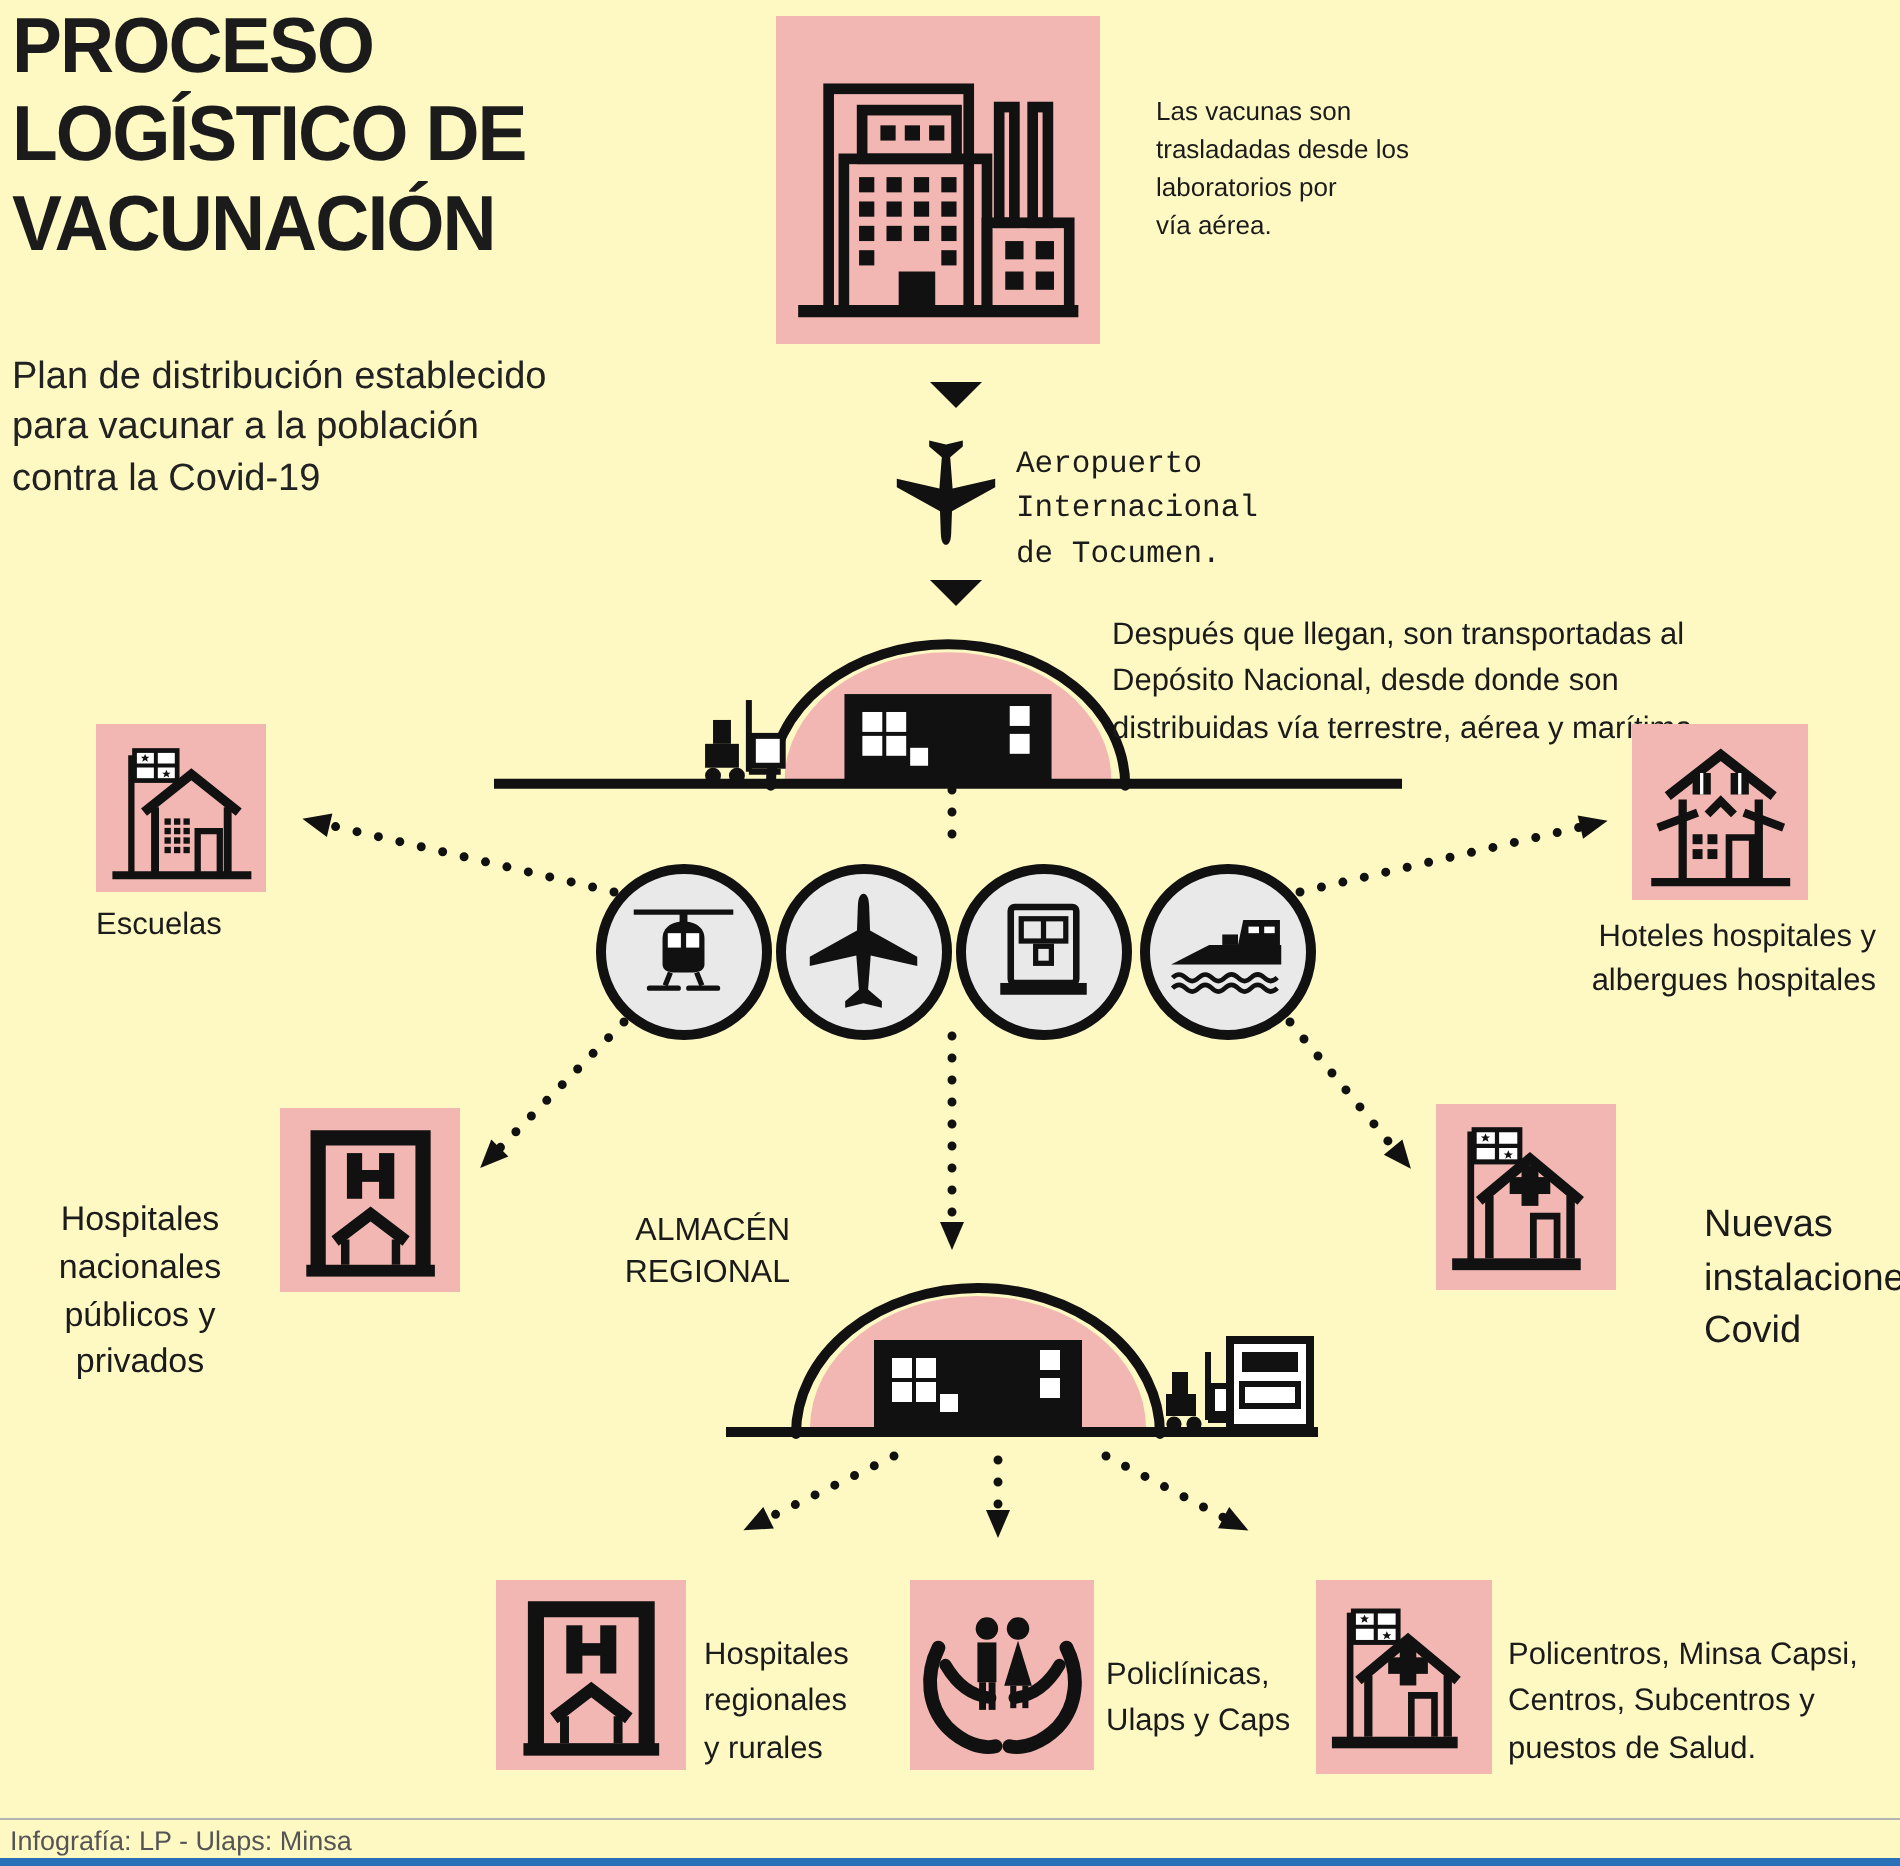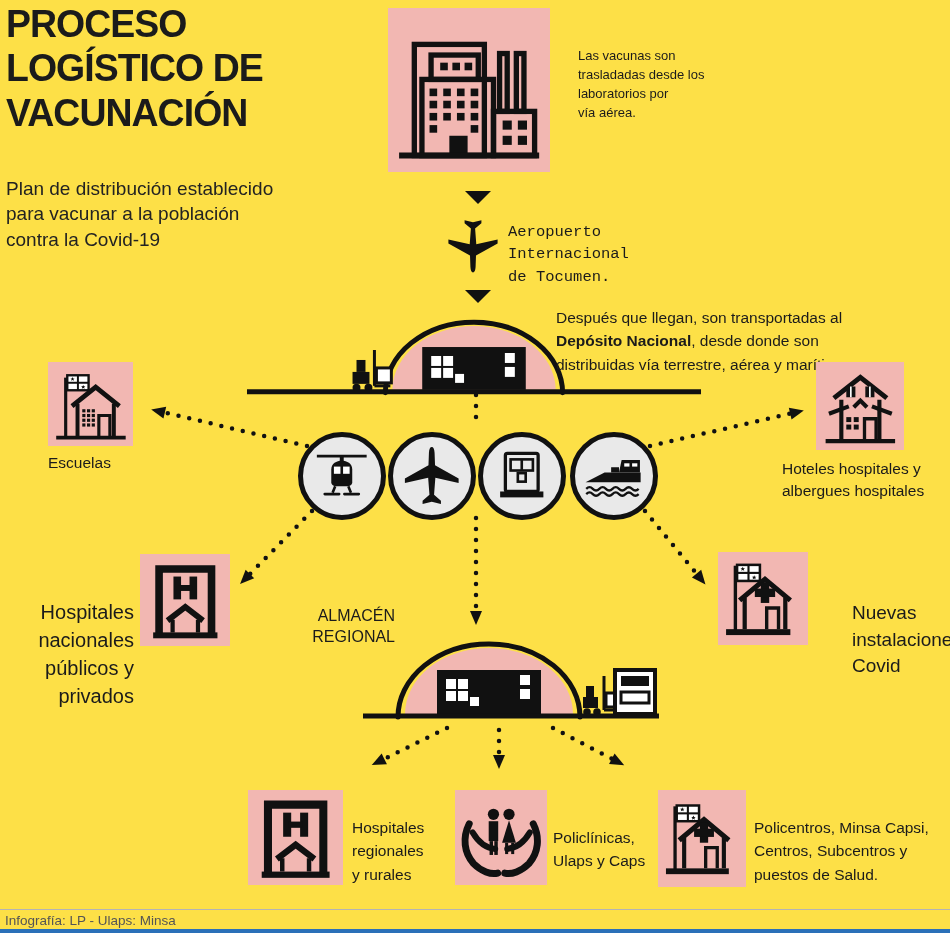--- a/index.html
+++ b/index.html
@@ -1,18 +1,18 @@
 <!DOCTYPE html>
 <html><head>
 <meta charset="utf-8">
 <style>
   * { margin:0; padding:0; box-sizing:border-box; }
   html,body { background:#fff; }
   .stage {
-    position:relative; width:950px; height:933px; background:#fde047;
+    position:relative; width:950px; height:933px; background:#fef9c3;
     font-family:"Liberation Sans", sans-serif; color:#1b1b1b; overflow:hidden;
   }
   .abs { position:absolute; }
   .pre { white-space:pre-line; }
   .overlay { position:absolute; left:0; top:0; z-index:0; }
   .z1 { z-index:1; }
 
   .title {
     left:6px; top:2px; width:330px;
     font-size:39px; font-weight:800; line-height:1.14; letter-spacing:-1px;
@@ -28,35 +28,35 @@
 
   .tri { width:0; height:0; border-left:13px solid transparent; border-right:13px solid transparent; border-top:13px solid #111; }
   .tri1 { left:465px; top:191px; }
   .tri2 { left:465px; top:290px; }
 
   .plane-down { left:443px; top:211px; width:60px; height:70px; }
   .airport-cap { left:508px; top:221px; width:150px; font-size:15.5px; line-height:1.45;font-family:Liberation Mono, monospace; }
 
   .wh-nat { left:245px; top:310px; width:458px; height:88px; }
   .wh-nat-cap { left:556px; top:306px; width:314px; font-size:15.5px; line-height:1.5; }
-  .wh-nat-cap b { font-weight:700;text-align:center; }
+  .wh-nat-cap b { font-weight:400;text-align:center; }
 
   .circle {
     width:88px; height:88px; border:5px solid #111; border-radius:50%;
     background:#e9e9e9; top:432px;
   }
   .circle svg { position:absolute; inset:8%; width:84%; height:84%; }
   .c1 { left:298px; } .c2 { left:388px; } .c3 { left:478px; } .c4 { left:570px; }
 
   .esc-box { left:48px; top:362px; width:85px; height:84px; }
   .esc-label { left:48px; top:454px; font-size:15.5px; }
   .hot-box { left:816px; top:362px; width:88px; height:88px; }
-  .hot-label { left:782px; top:458px; width:156px; font-size:15.5px; line-height:1.4; text-align:left; }
+  .hot-label { left:782px; top:458px; width:156px; font-size:15.5px; line-height:1.4; text-align:right; }
   .hn-box { left:140px; top:554px; width:90px; height:92px; }
-  .hn-label { left:6px; top:598px; width:128px; font-size:20px; line-height:1.4; text-align:right; }
+  .hn-label { left:6px; top:598px; width:128px; font-size:17px; line-height:1.4; text-align:center; }
   .nu-box { left:718px; top:552px; width:90px; height:93px; }
   .nu-label { left:820px; top:600px; width:130px; font-size:19px; line-height:1.4;margin-left:32px; }
 
   .alm-block { left:253px; top:606px; width:142px; text-align:right; }
   .alm-title { font-size:16px; font-weight:400; line-height:1.3; }
   .alm-cap { margin-top:5px; font-size:15px; line-height:1.45; }
   .wh-reg { left:360px; top:634px; width:302px; height:88px; }
 
   .hr-box { left:248px; top:790px; width:95px; height:95px; }
   .hr-label { left:352px; top:816px; font-size:15.5px; line-height:1.5; }

